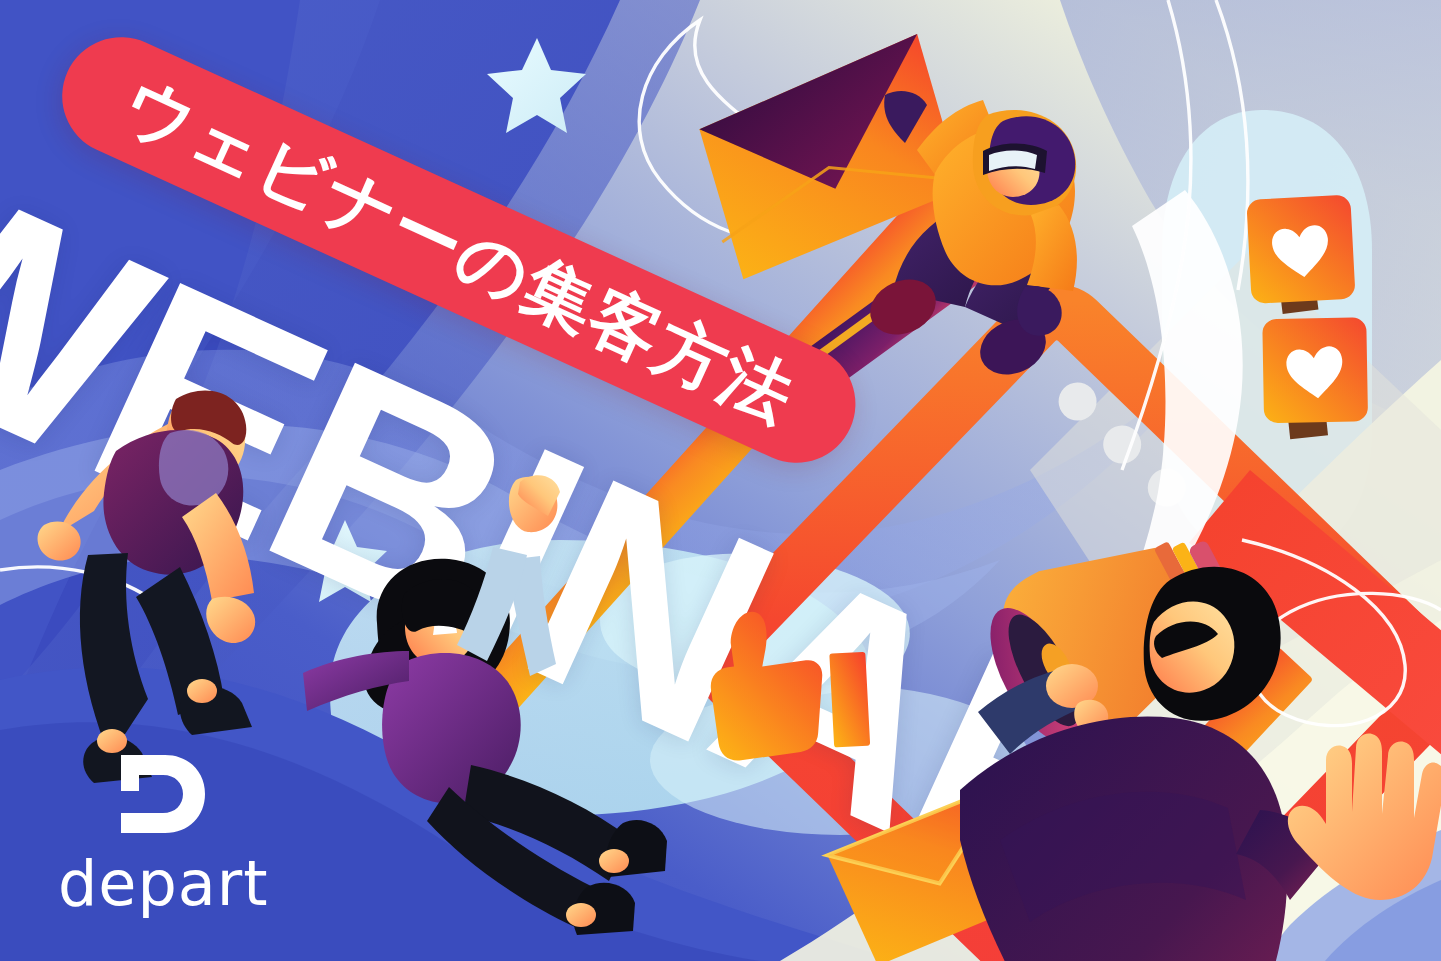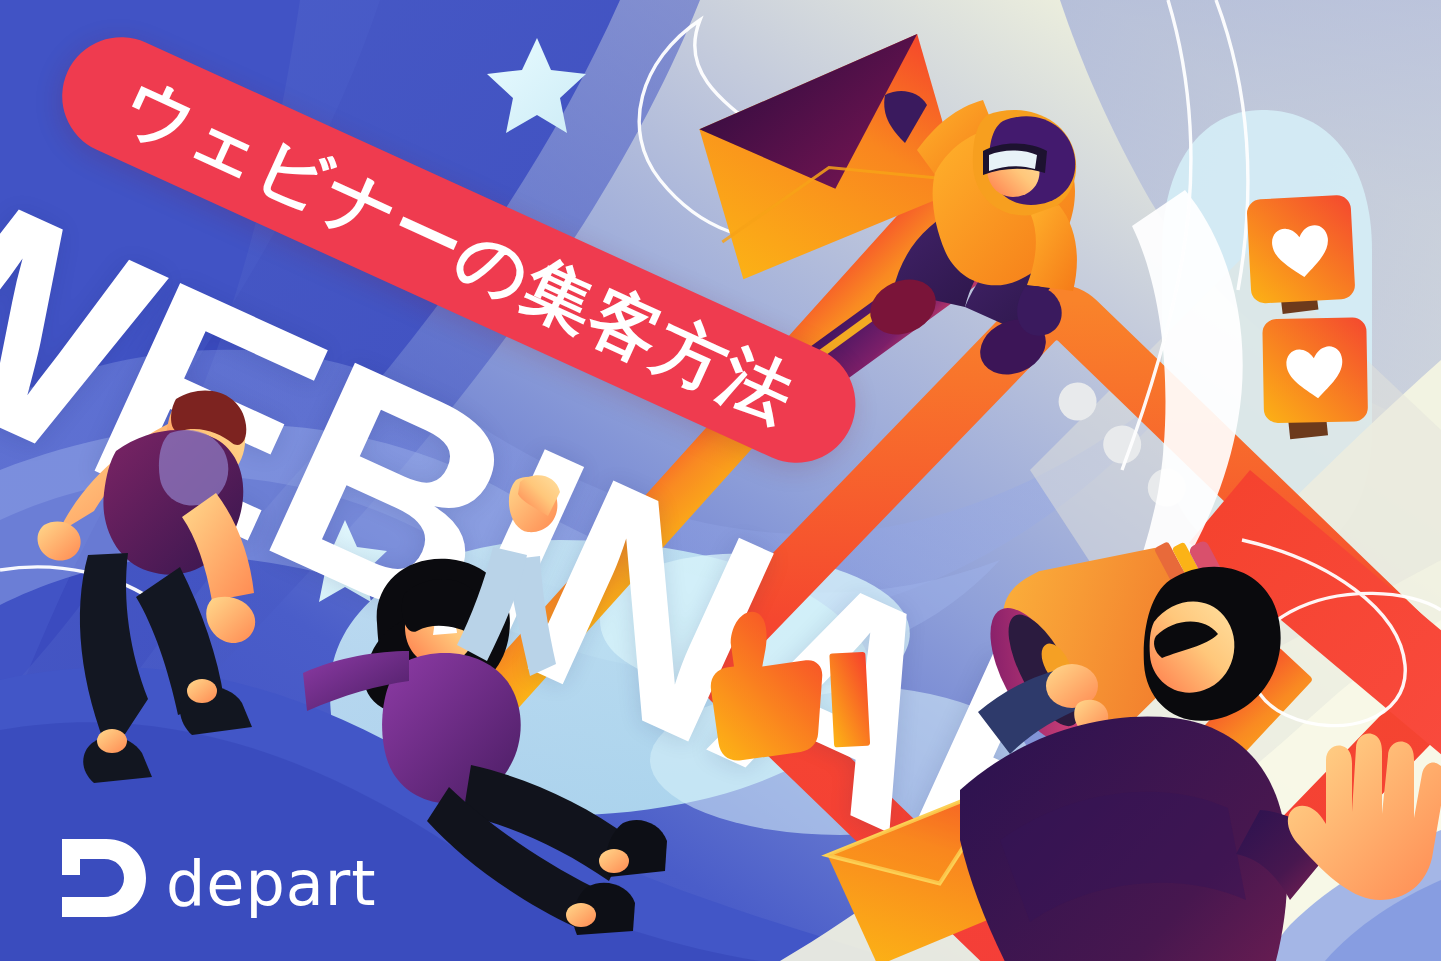--- a/index.html
+++ b/index.html
@@ -54,21 +54,21 @@
     letter-spacing:2px;
     font-family:"DejaVu Sans","Liberation Sans",sans-serif;
     white-space:nowrap;
     line-height:1;
   }
 
   
   #logo{
     position:absolute;
     left:58px; bottom:40px;
-    display:flex;align-items:flex-end;gap:16px;
+    display:flex;align-items:center;gap:16px;flex-direction:column;
   }
   #logo-word{
     color:#fff;
     font-size:62px;
     font-weight:500;
     letter-spacing:1px;
     font-family:"DejaVu Sans","Liberation Sans",sans-serif;
     line-height:1;
     padding-bottom:6px;
   }

